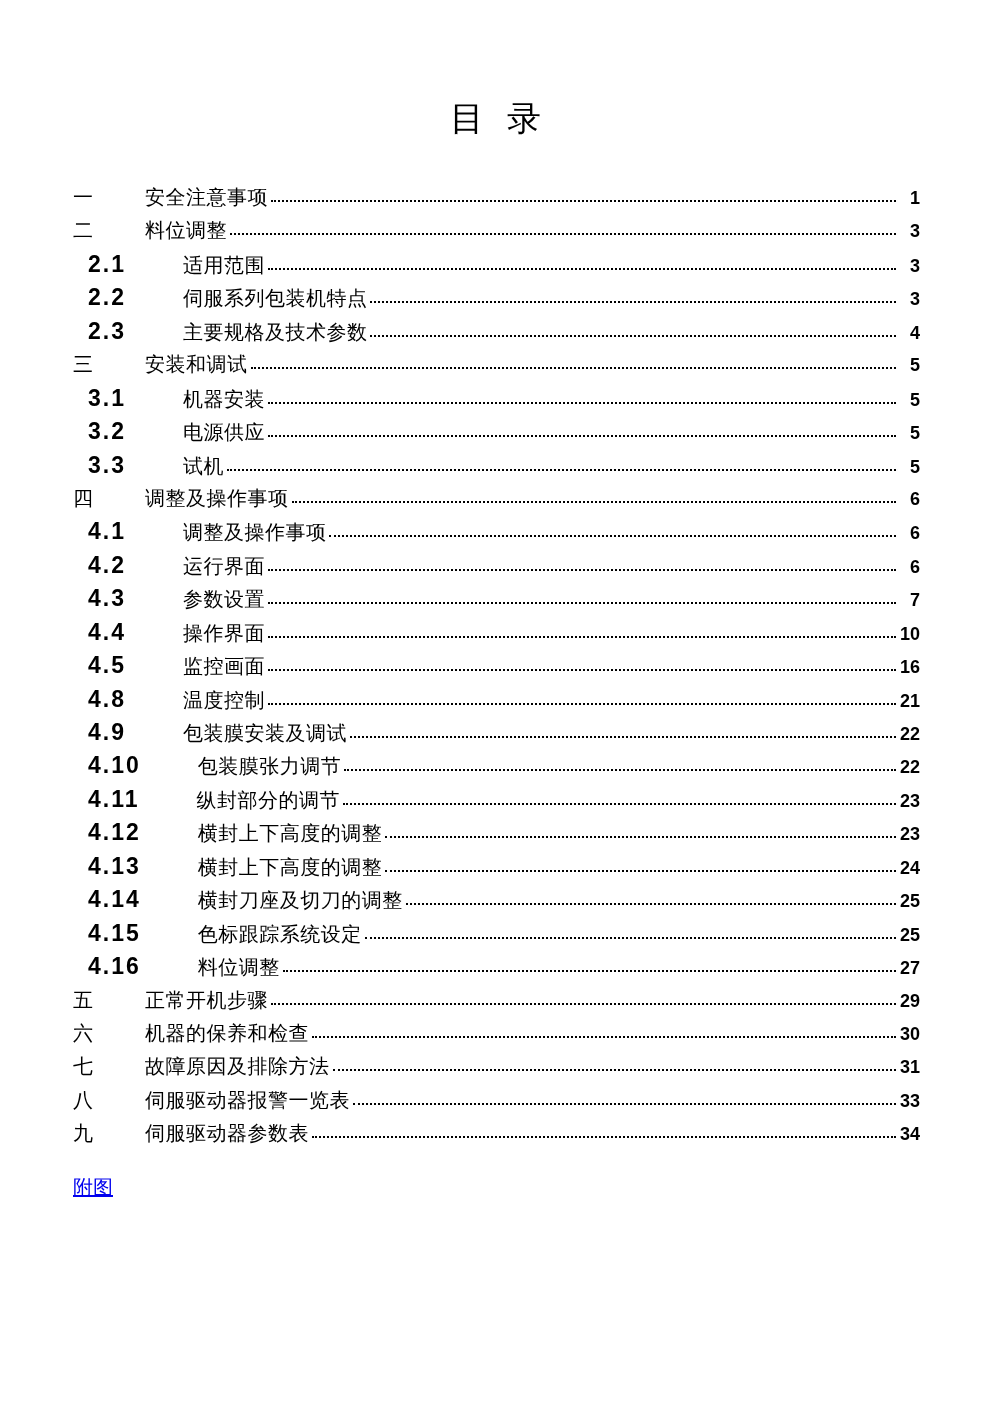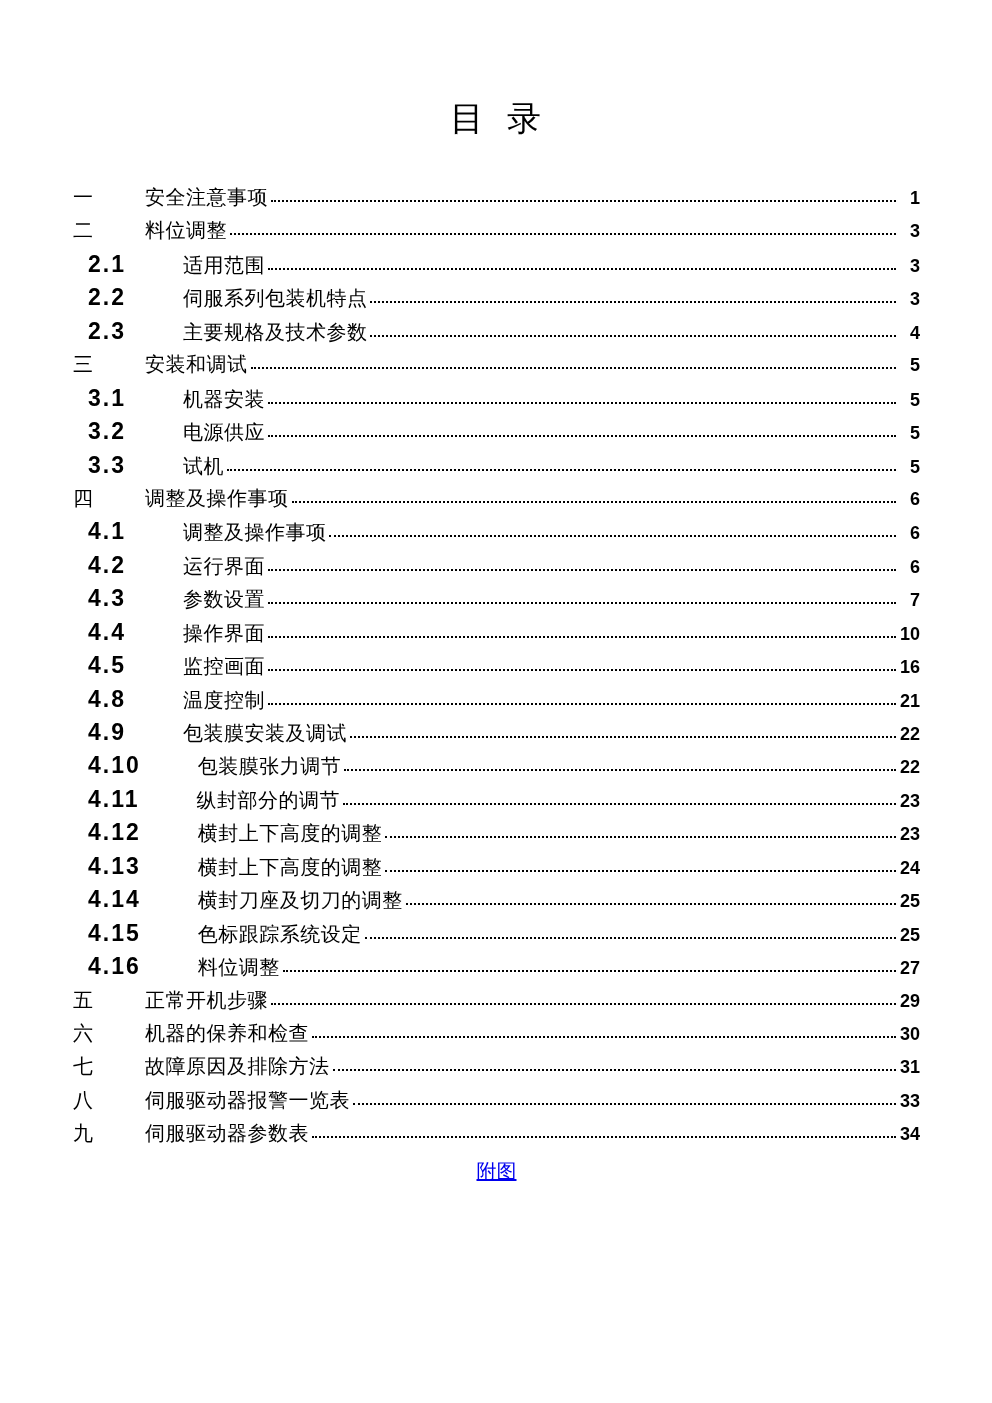--- a/index.html
+++ b/index.html
@@ -68,24 +68,23 @@
     margin-left: 3px;
     margin-right: 1px;
   }
   .page-num {
     font-weight: bold;
     font-size: 18px;
     min-width: 23px;
     text-align: right;
   }
   .appendix {
-    margin-top: 4px;
+    margin-top: 20px;
     height: 33px;
     line-height: 33px;
-    text-align: center;
   }
   .appendix a {
     font-size: 20px;
     text-decoration: underline;
     cursor: pointer;
   }
 </style>
 </head>
 <body style="color: rgb(0, 0, 0); background: rgb(255, 255, 255);">
 

